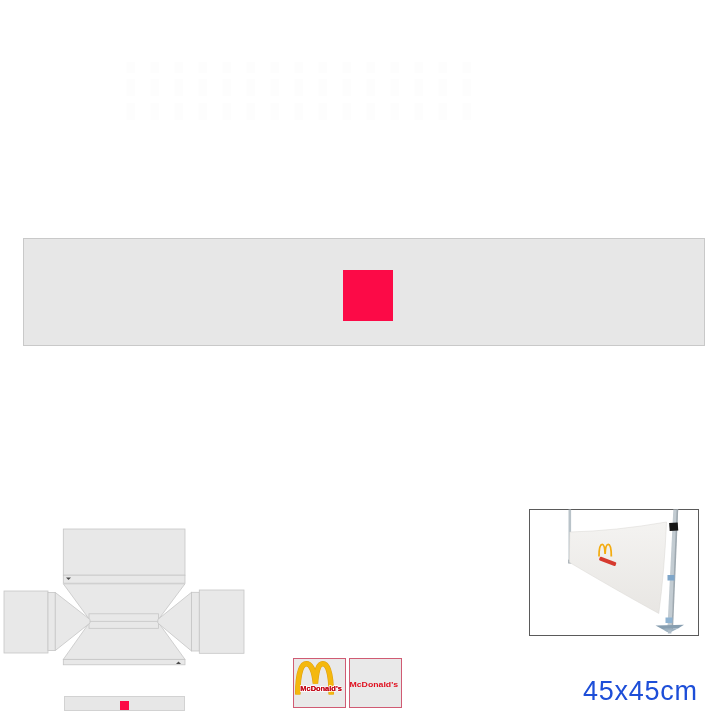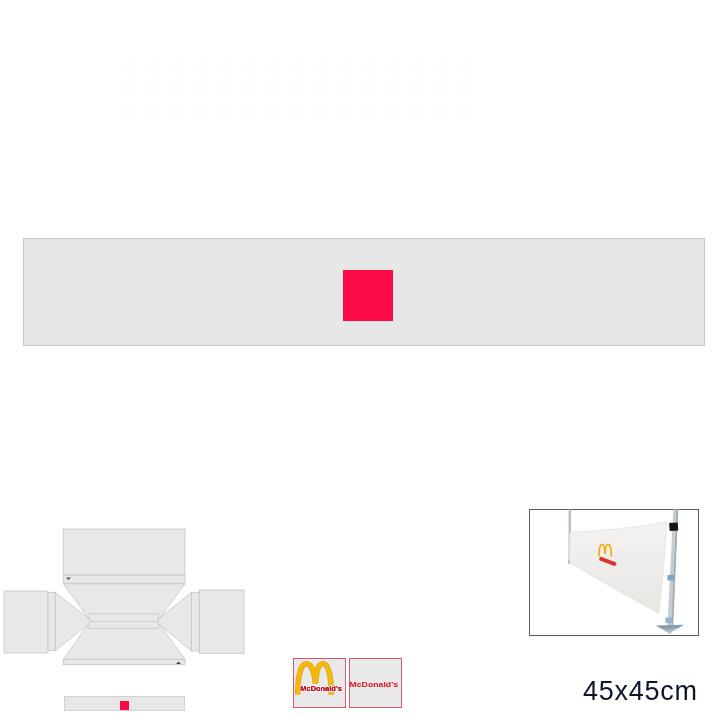--- a/index.html
+++ b/index.html
@@ -144,13 +144,13 @@
 
   <rect x="667.8" y="629.5" width="3.6" height="3.5" fill="#aebcc7"></rect>
 
   <path d="M569.8,531.5 Q615,530.5 666.5,521.5 Q664.5,570 658.8,613 Q616,589.5 569.3,561.8 Z" fill="url(#fab)" stroke="#d8d6d2" stroke-width="0.5"></path>
 
   <path d="M599 556 C599 547.5 600.4 543.8 602.2 543.8 C603.9 543.8 604.9 547.5 605.1 553.5 C605.3 547.5 606.5 543.8 608.2 543.8 C609.9 543.8 611.3 547.5 611.3 556" fill="none" stroke="#f3ac10" stroke-width="1.8"></path>
 
   <rect x="600.2" y="555.9" width="17.5" height="3.9" rx="1" fill="#d63a2f" transform="rotate(21 600.2 556)"></rect>
 </svg>
 
-<div class="abs" style="left:583px;top:676px;width:120px;font-size:27px;letter-spacing:0.75px;color:#0f172a;">45x45cm</div>
+<div class="abs" style="left:583px;top:676px;width:120px;font-size:27px;letter-spacing:0.75px;color:#1d4ed8;">45x45cm</div>
 
 </body></html>

